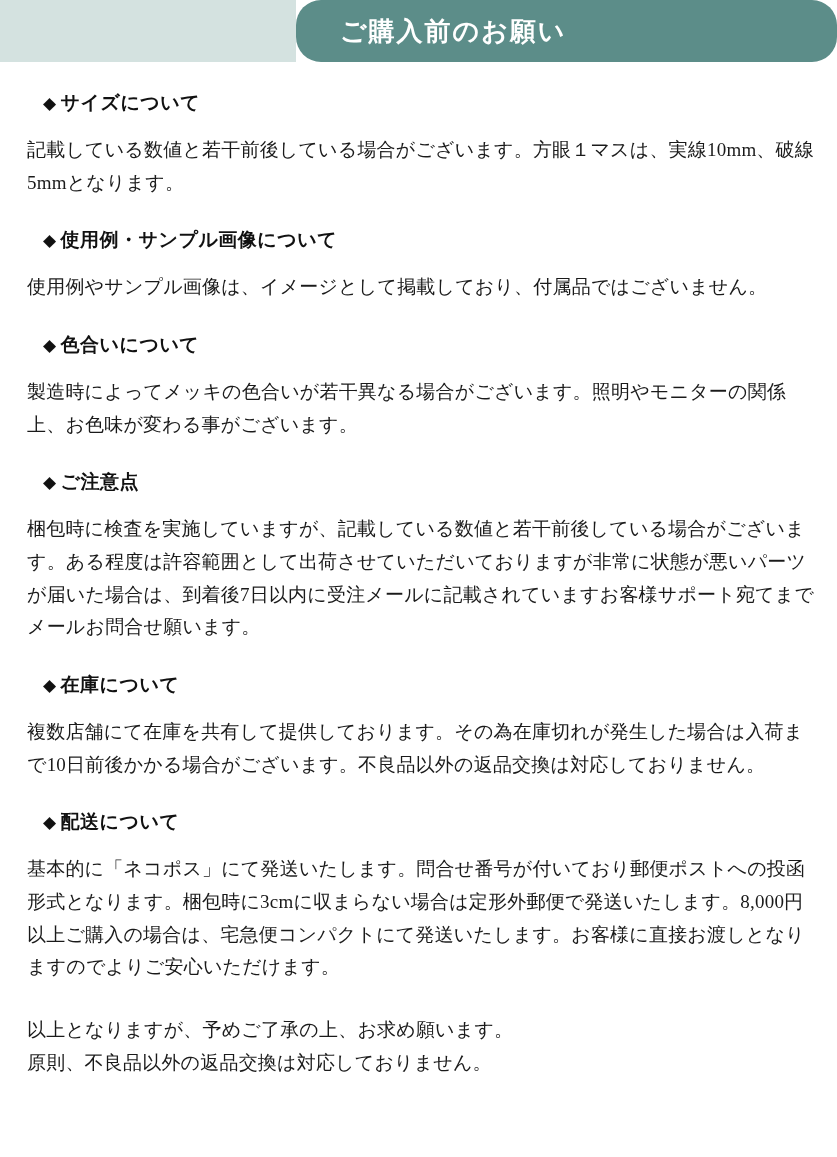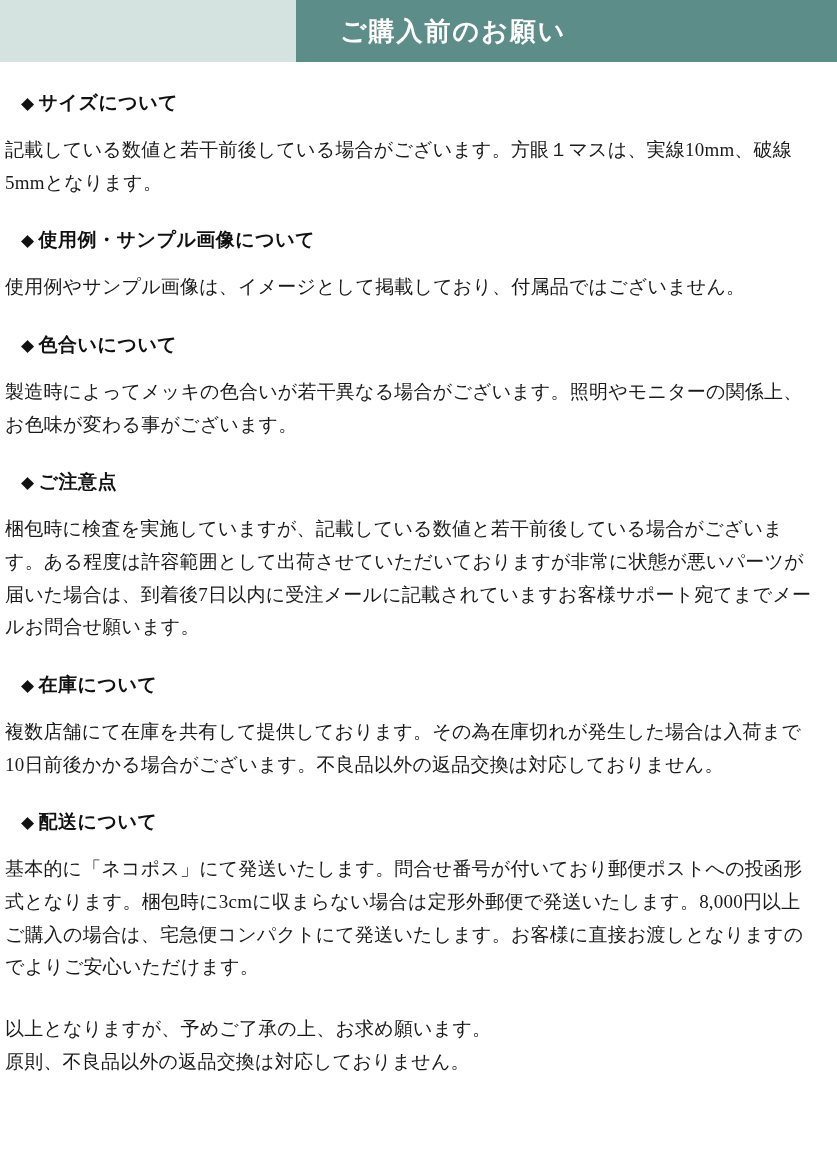--- a/index.html
+++ b/index.html
@@ -35,34 +35,35 @@
     height: 62px;
     background: #d4e2e0;
   }
   .header-right-block {
     position: absolute;
     left: 296px;
     top: 0;
     right: 0;
     height: 62px;
     background: #5c8d89;
+    border-radius: 25px;
   }
   .header-title {
     position: relative;
     z-index: 2;
     margin-left: 44px;
     color: #ffffff;
     font-size: 26px;
     font-weight: bold;
     letter-spacing: 2px;
     line-height: 62px;
     font-family: "DejaVu Sans", "Liberation Sans", sans-serif;
   }
   .content {
-    padding: 0 18px 0 3px;
+    padding: 0 18px 0 25px;
   }
   .section {
     margin: 0;
   }
   .section-heading {
     font-size: 19px;
     font-weight: bold;
     color: #111111;
     margin: 28px 0 0 18px;
     letter-spacing: 0.5px;
@@ -83,21 +84,21 @@
   }
   .section-body p {
     margin: 0;
   }
   .closing {
     font-size: 19px;
     line-height: 1.72;
     color: #1a1a1a;
     margin: 30px 0 0 2px;
     letter-spacing: 0.2px;
-    font-family: Liberation Mono, monospace;
+    font-family: Liberation Serif, serif;
   }
   .closing p {
     margin: 0;
   }
 </style>
 </head>
 <body>
 
 <div class="page">
 

